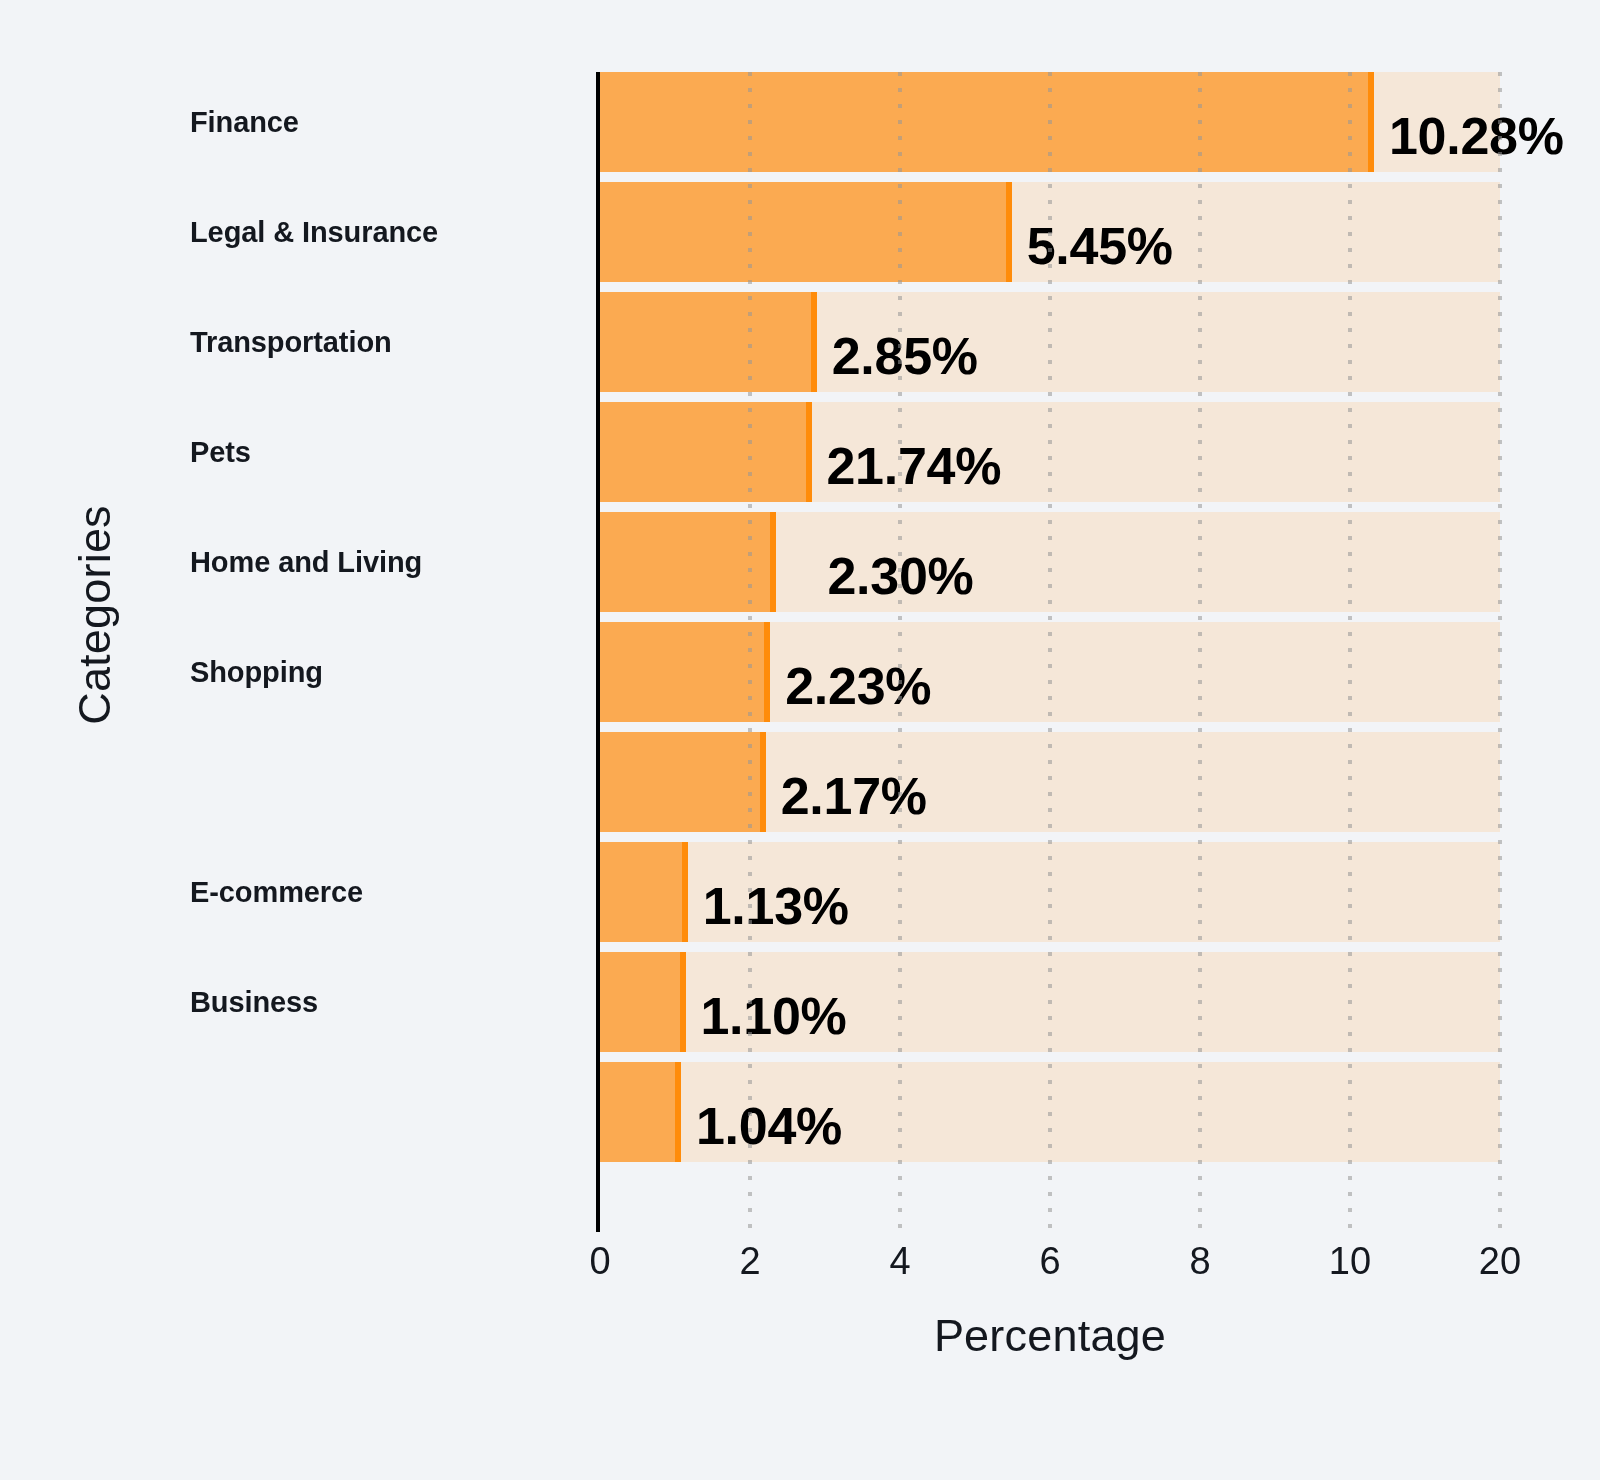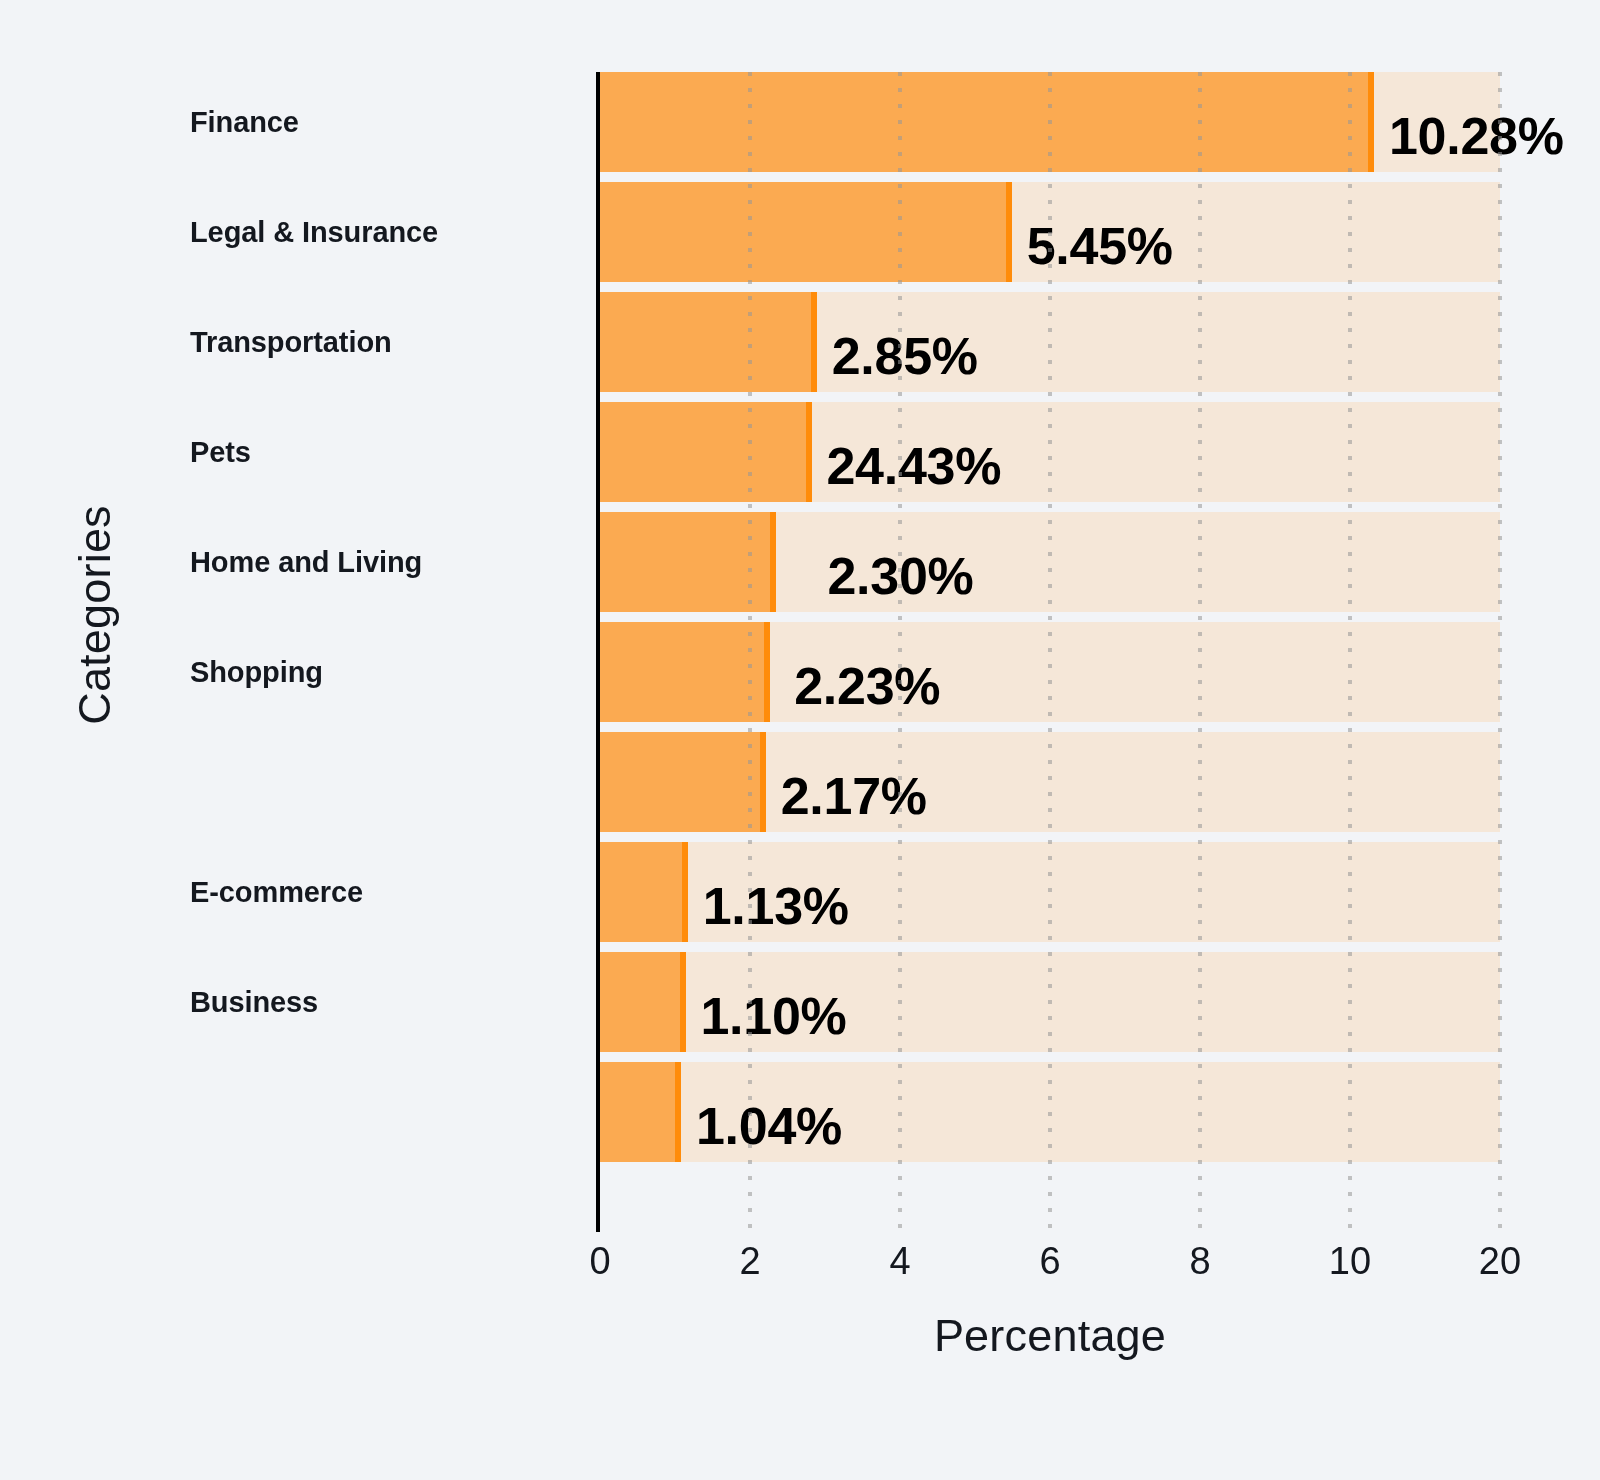--- a/index.html
+++ b/index.html
@@ -237,33 +237,33 @@
           <div class="track"></div>
           <div class="fill" style="width: 213.75px;"></div>
         </div>
         <div class="fill-edge" style="left: 210.75px; top: 220px;"></div>
         <div class="value-label" style="left: 231.75px; top: 220px;">2.85%</div>
         <div class="row" style="top: 330px;">
           <div class="track"></div>
           <div class="fill" style="width: 208.5px;"></div>
         </div>
         <div class="fill-edge" style="left: 205.5px; top: 330px;"></div>
-        <div class="value-label" style="left: 226.5px; top: 330px;">24.43%</div>
+        <div class="value-label" style="left: 226.5px; top: 330px;">21.74%</div>
         <div class="row" style="top: 440px;">
           <div class="track"></div>
           <div class="fill" style="width: 172.5px;"></div>
         </div>
         <div class="fill-edge" style="left: 169.5px; top: 440px;"></div>
         <div class="value-label" style="left: 190.5px; top: 440px; margin-left: 37px;">2.30%</div>
         <div class="row" style="top: 550px;">
           <div class="track"></div>
           <div class="fill" style="width: 167.25px;"></div>
         </div>
         <div class="fill-edge" style="left: 164.25px; top: 550px;"></div>
-        <div class="value-label" style="left: 185.25px; top: 550px; margin-left: 9px;">2.23%</div>
+        <div class="value-label" style="left: 185.25px; top: 550px;">2.23%</div>
         <div class="row" style="top: 660px;">
           <div class="track"></div>
           <div class="fill" style="width: 162.75px;"></div>
         </div>
         <div class="fill-edge" style="left: 159.75px; top: 660px;"></div>
         <div class="value-label" style="left: 180.75px; top: 660px;">2.17%</div>
         <div class="row" style="top: 770px;">
           <div class="track"></div>
           <div class="fill" style="width: 84.75px;"></div>
         </div>

